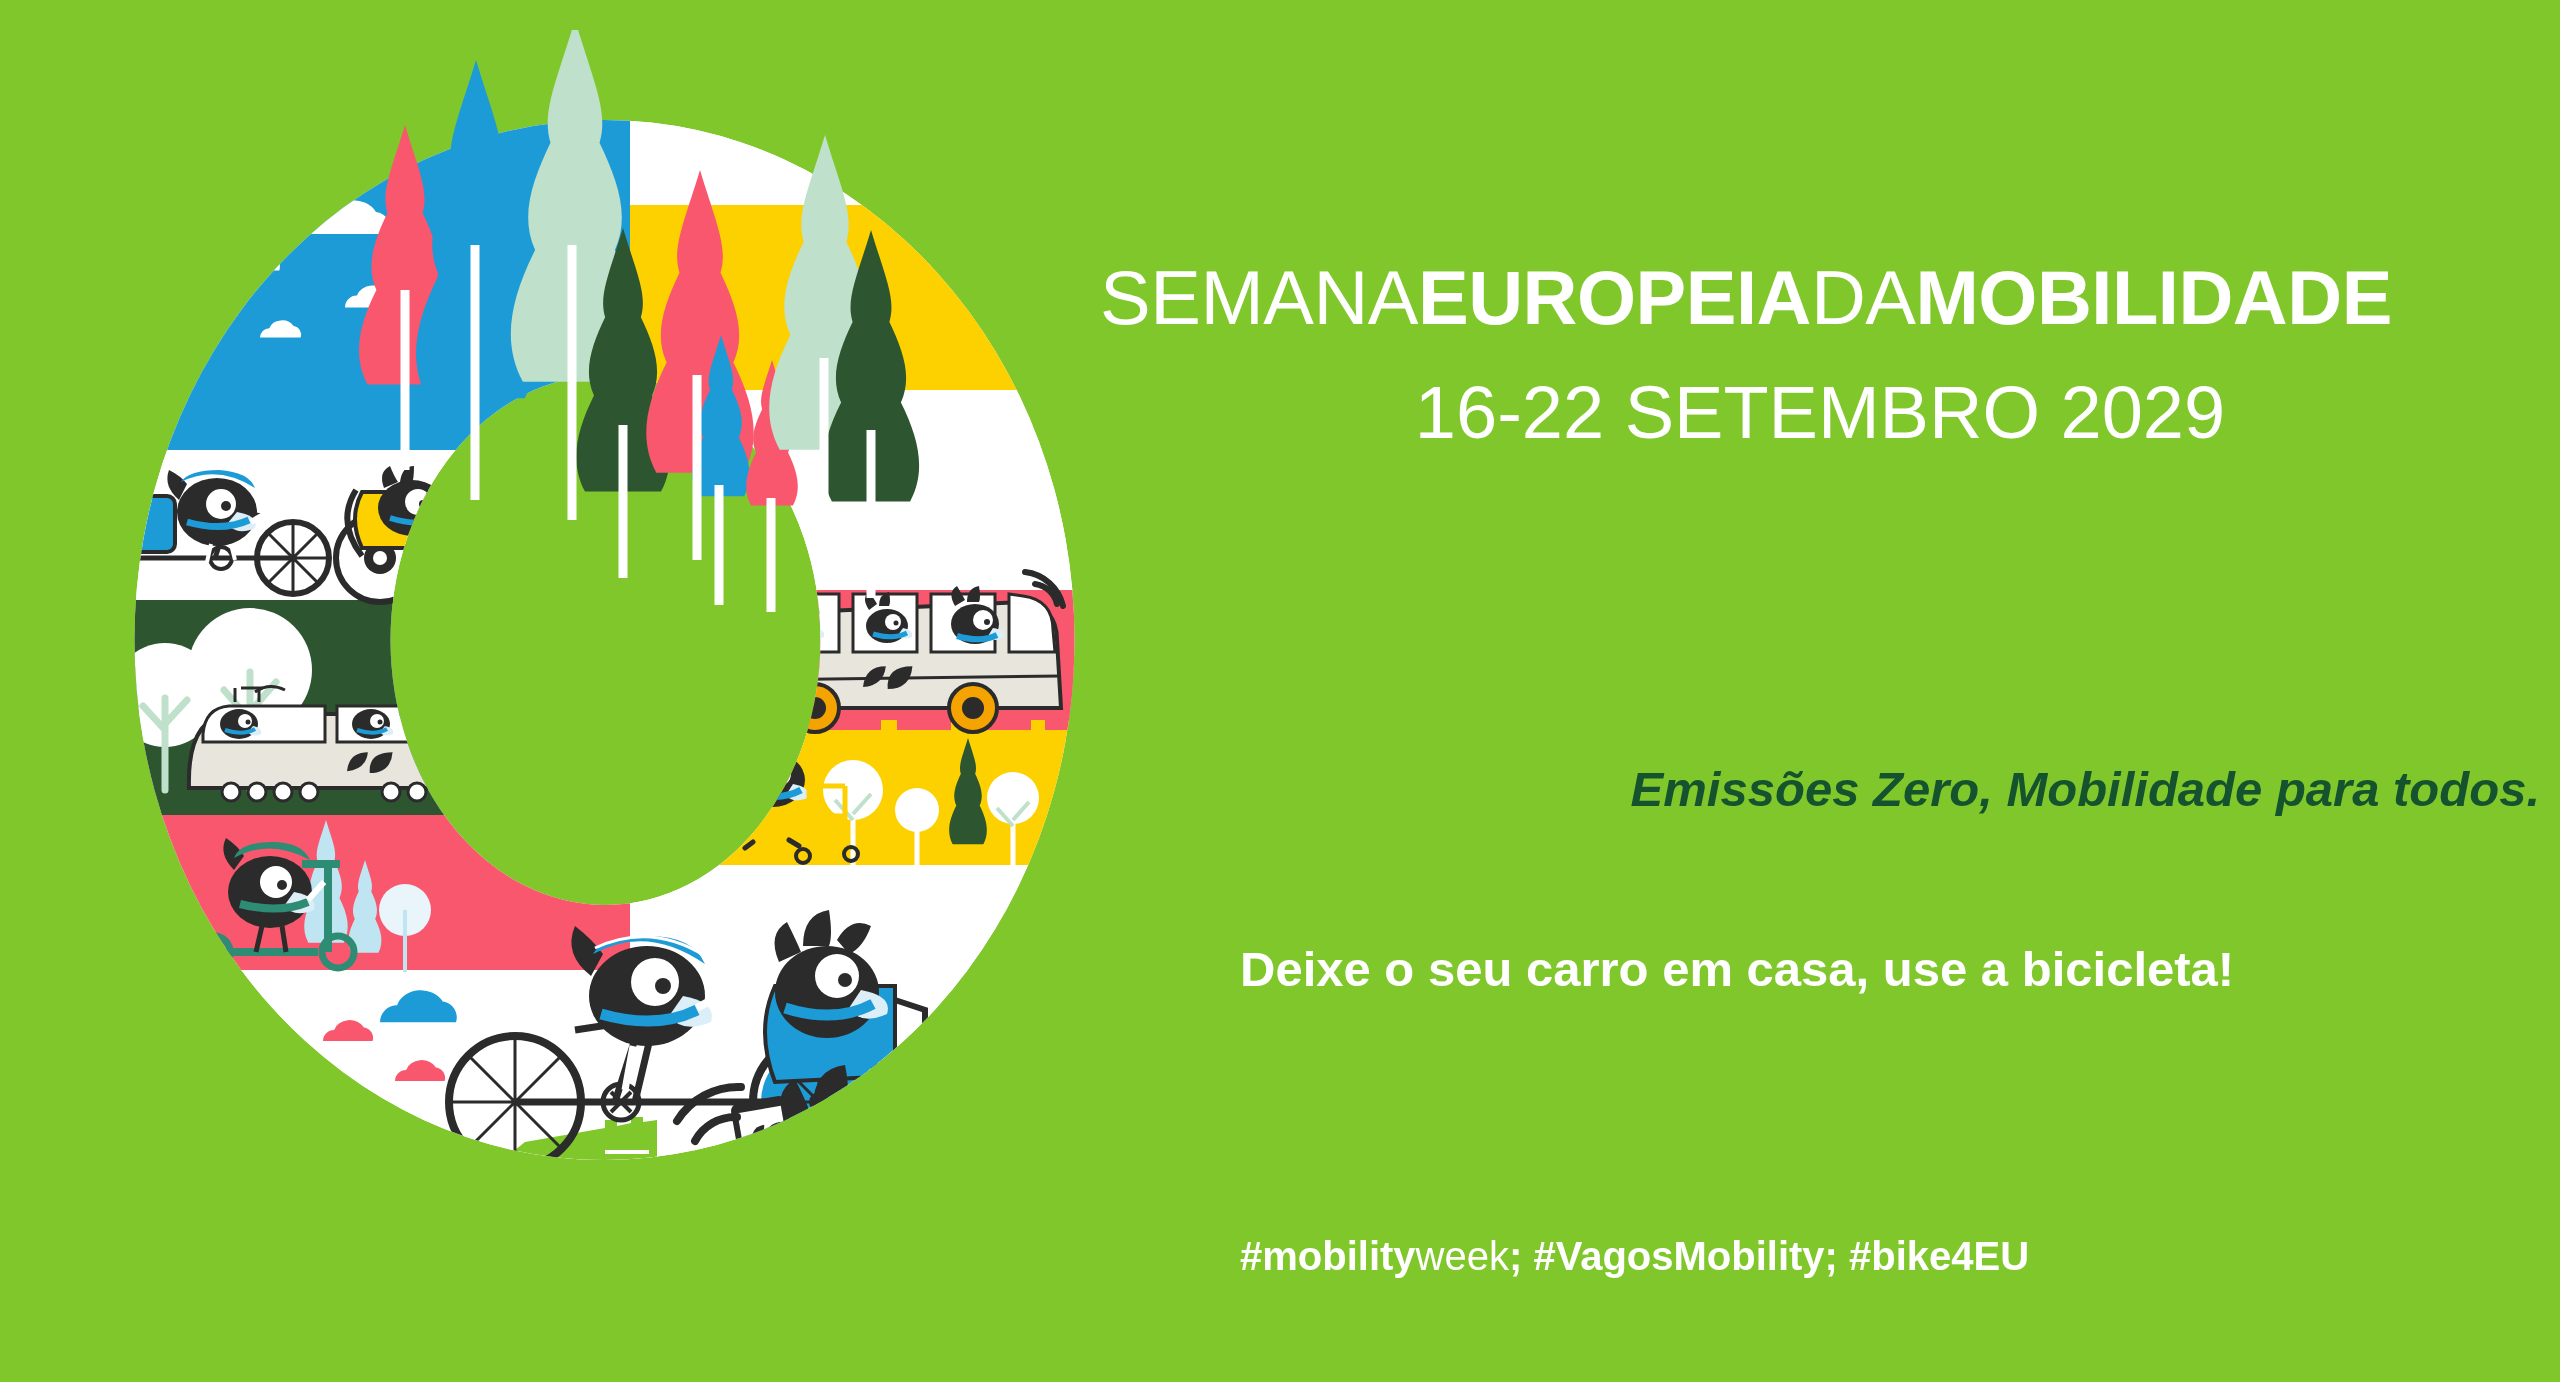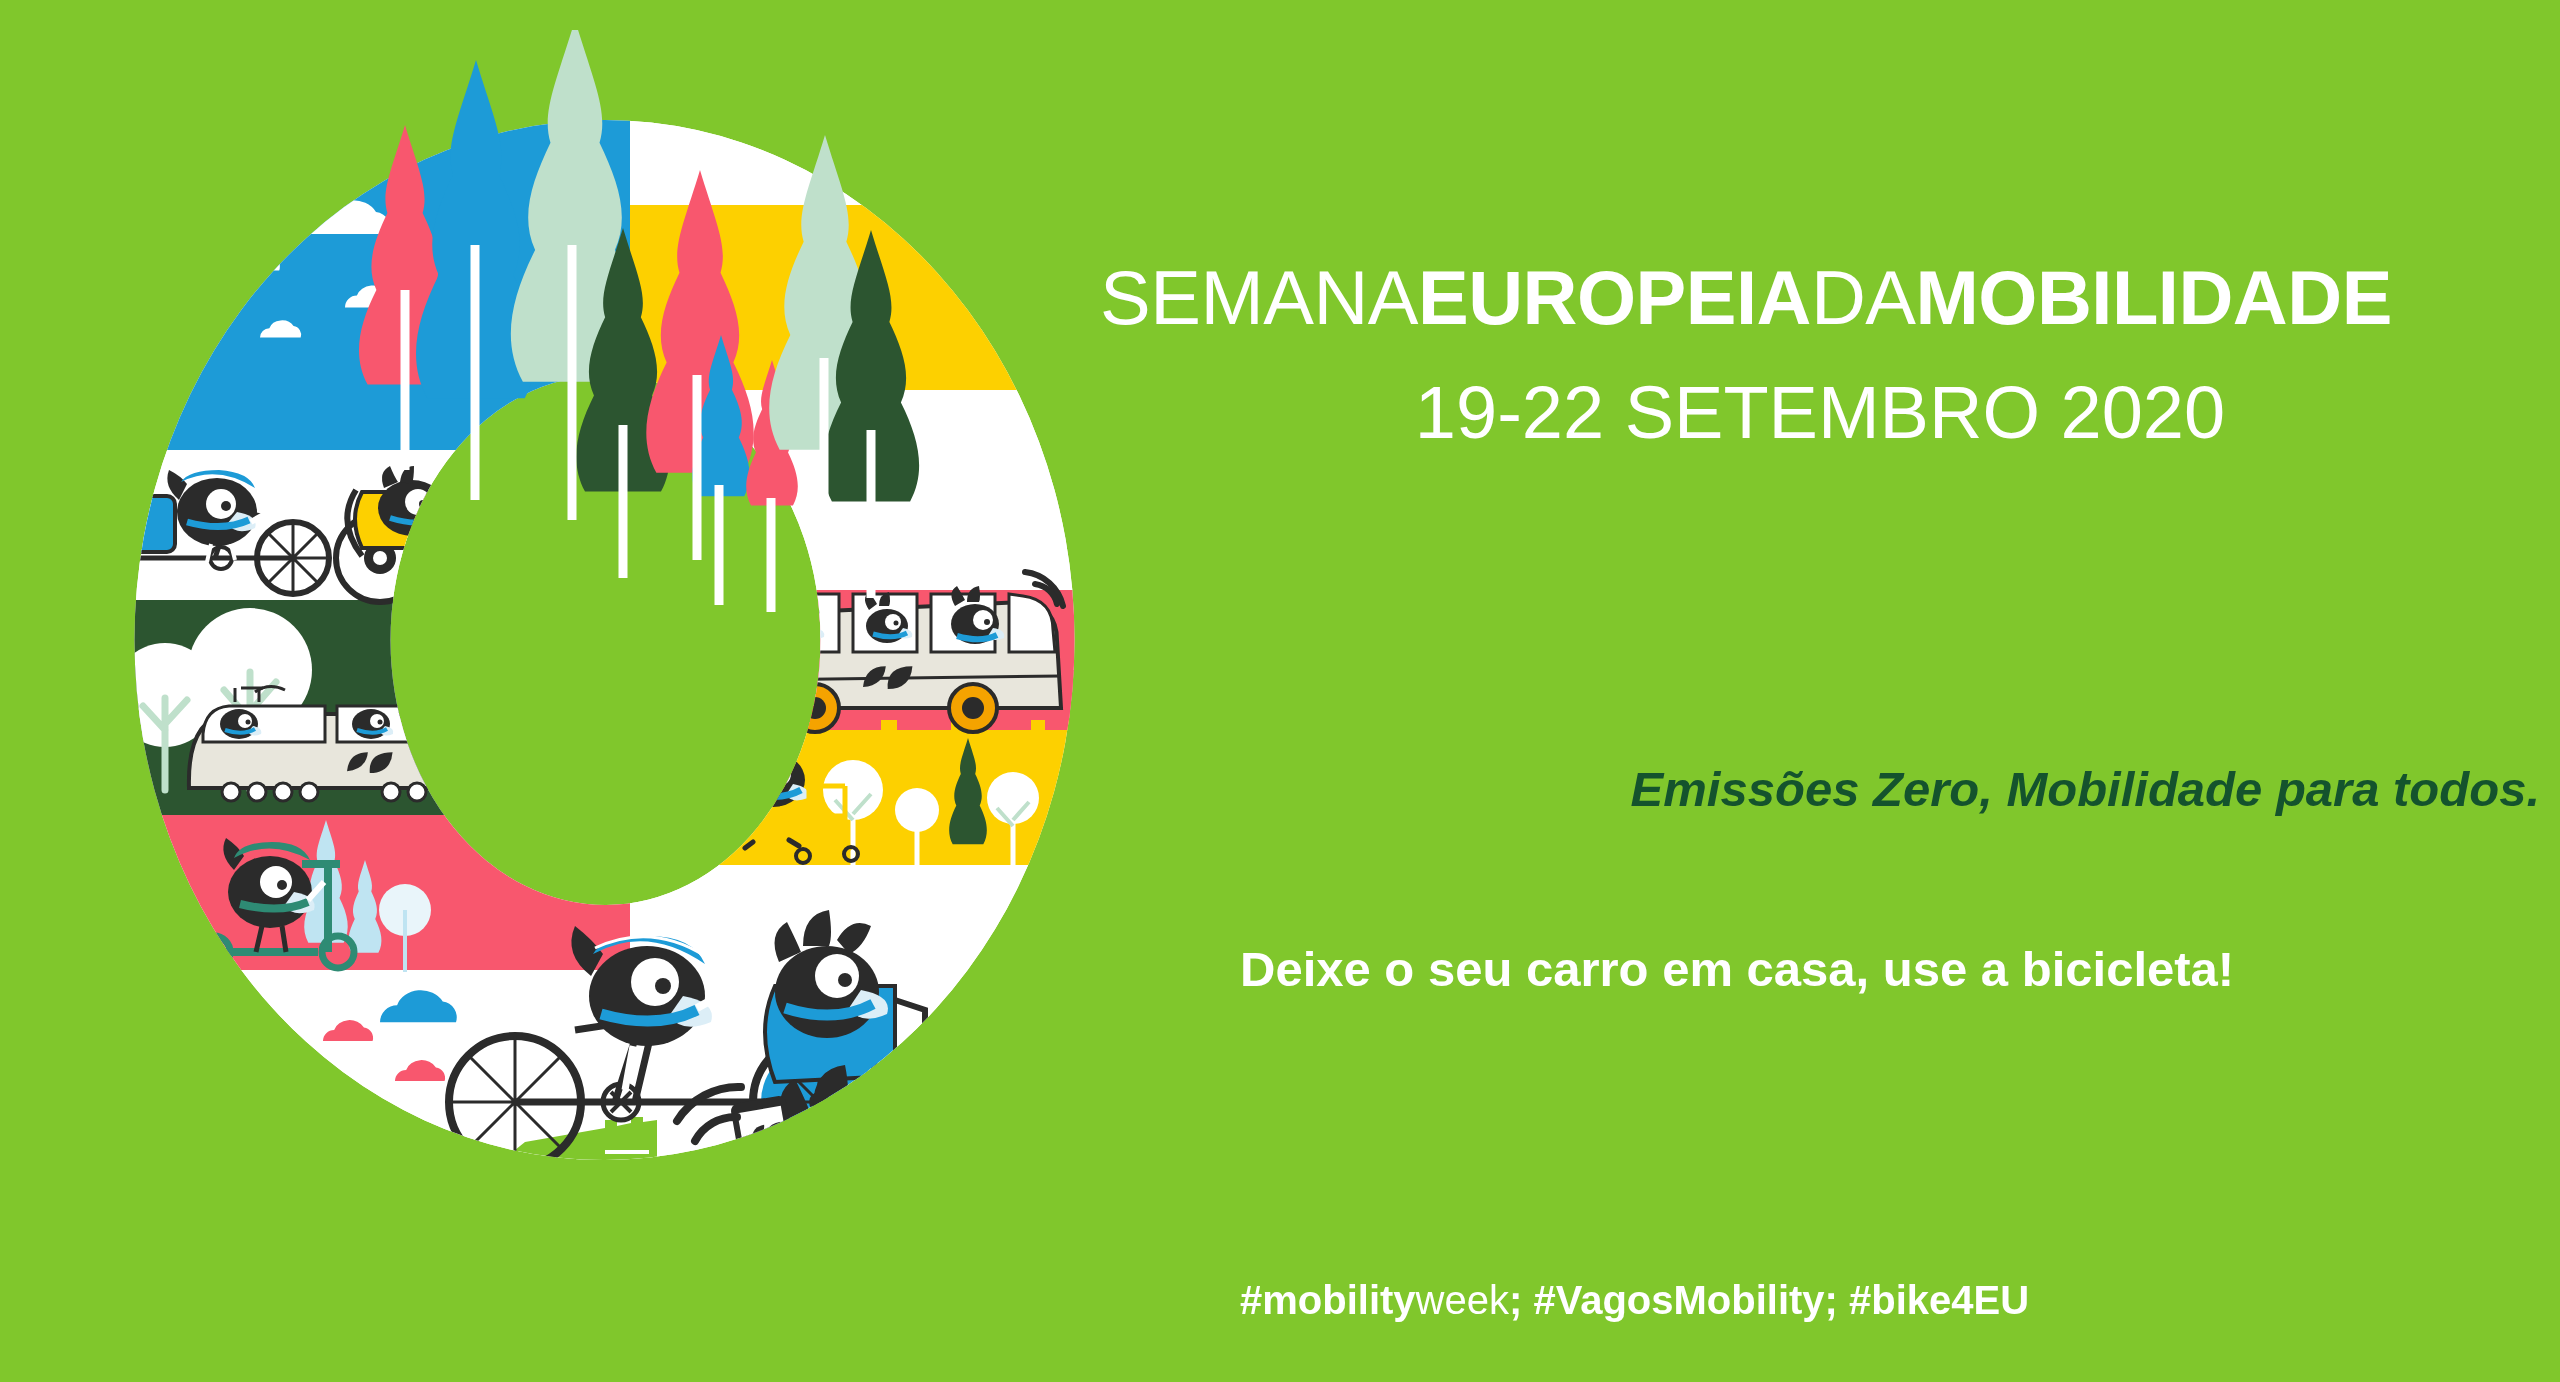--- a/index.html
+++ b/index.html
@@ -32,21 +32,21 @@
     font-size:49px;line-height:58px;font-stretch:condensed;white-space:nowrap;text-align:right;
   }
   .t-slogan2{
     position:absolute;left:140px;top:940px;width:1300px;
     color:#ffffff;font-weight:700;
     font-size:49px;line-height:58px;font-stretch:condensed;white-space:nowrap;
   }
   .t-tags{
     position:absolute;left:140px;top:1232px;width:1300px;
     color:#ffffff;font-size:40px;line-height:48px;
-    font-stretch:condensed;white-space:nowrap;margin-top:44px;
+    font-stretch:condensed;white-space:nowrap;
   }
   .t-tags .bd{font-weight:700;}
   .t-tags .lt{font-weight:400;}
 </style>
 </head>
 <body>
 
 <div id="poster" style="background: rgb(128, 199, 44);">
 
   <div id="logo">
@@ -538,21 +538,21 @@
           <path d="M826,400 L826,568"></path>
         </g>
       </g>
     </svg>
   </div>
 
   <div id="textcol">
 
     <div class="t-title"><span class="lt">SEMANA</span><span class="bd">EUROPEIA</span><span class="lt">DA</span><span class="bd">MOBILIDADE</span></div>
 
-    <div class="t-date">19-22 SETEMBRO 2020</div>
+    <div class="t-date">16-22 SETEMBRO 2029</div>
 
     <div class="t-slogan1">Emissões Zero, Mobilidade para todos.</div>
 
     <div class="t-slogan2">Deixe o seu carro em casa, use a bicicleta!</div>
 
     <div class="t-tags"><span class="bd">#mobility</span><span class="lt">week</span><span class="bd">; #VagosMobility; #bike4EU</span></div>
 
   </div>
 </div>
 

